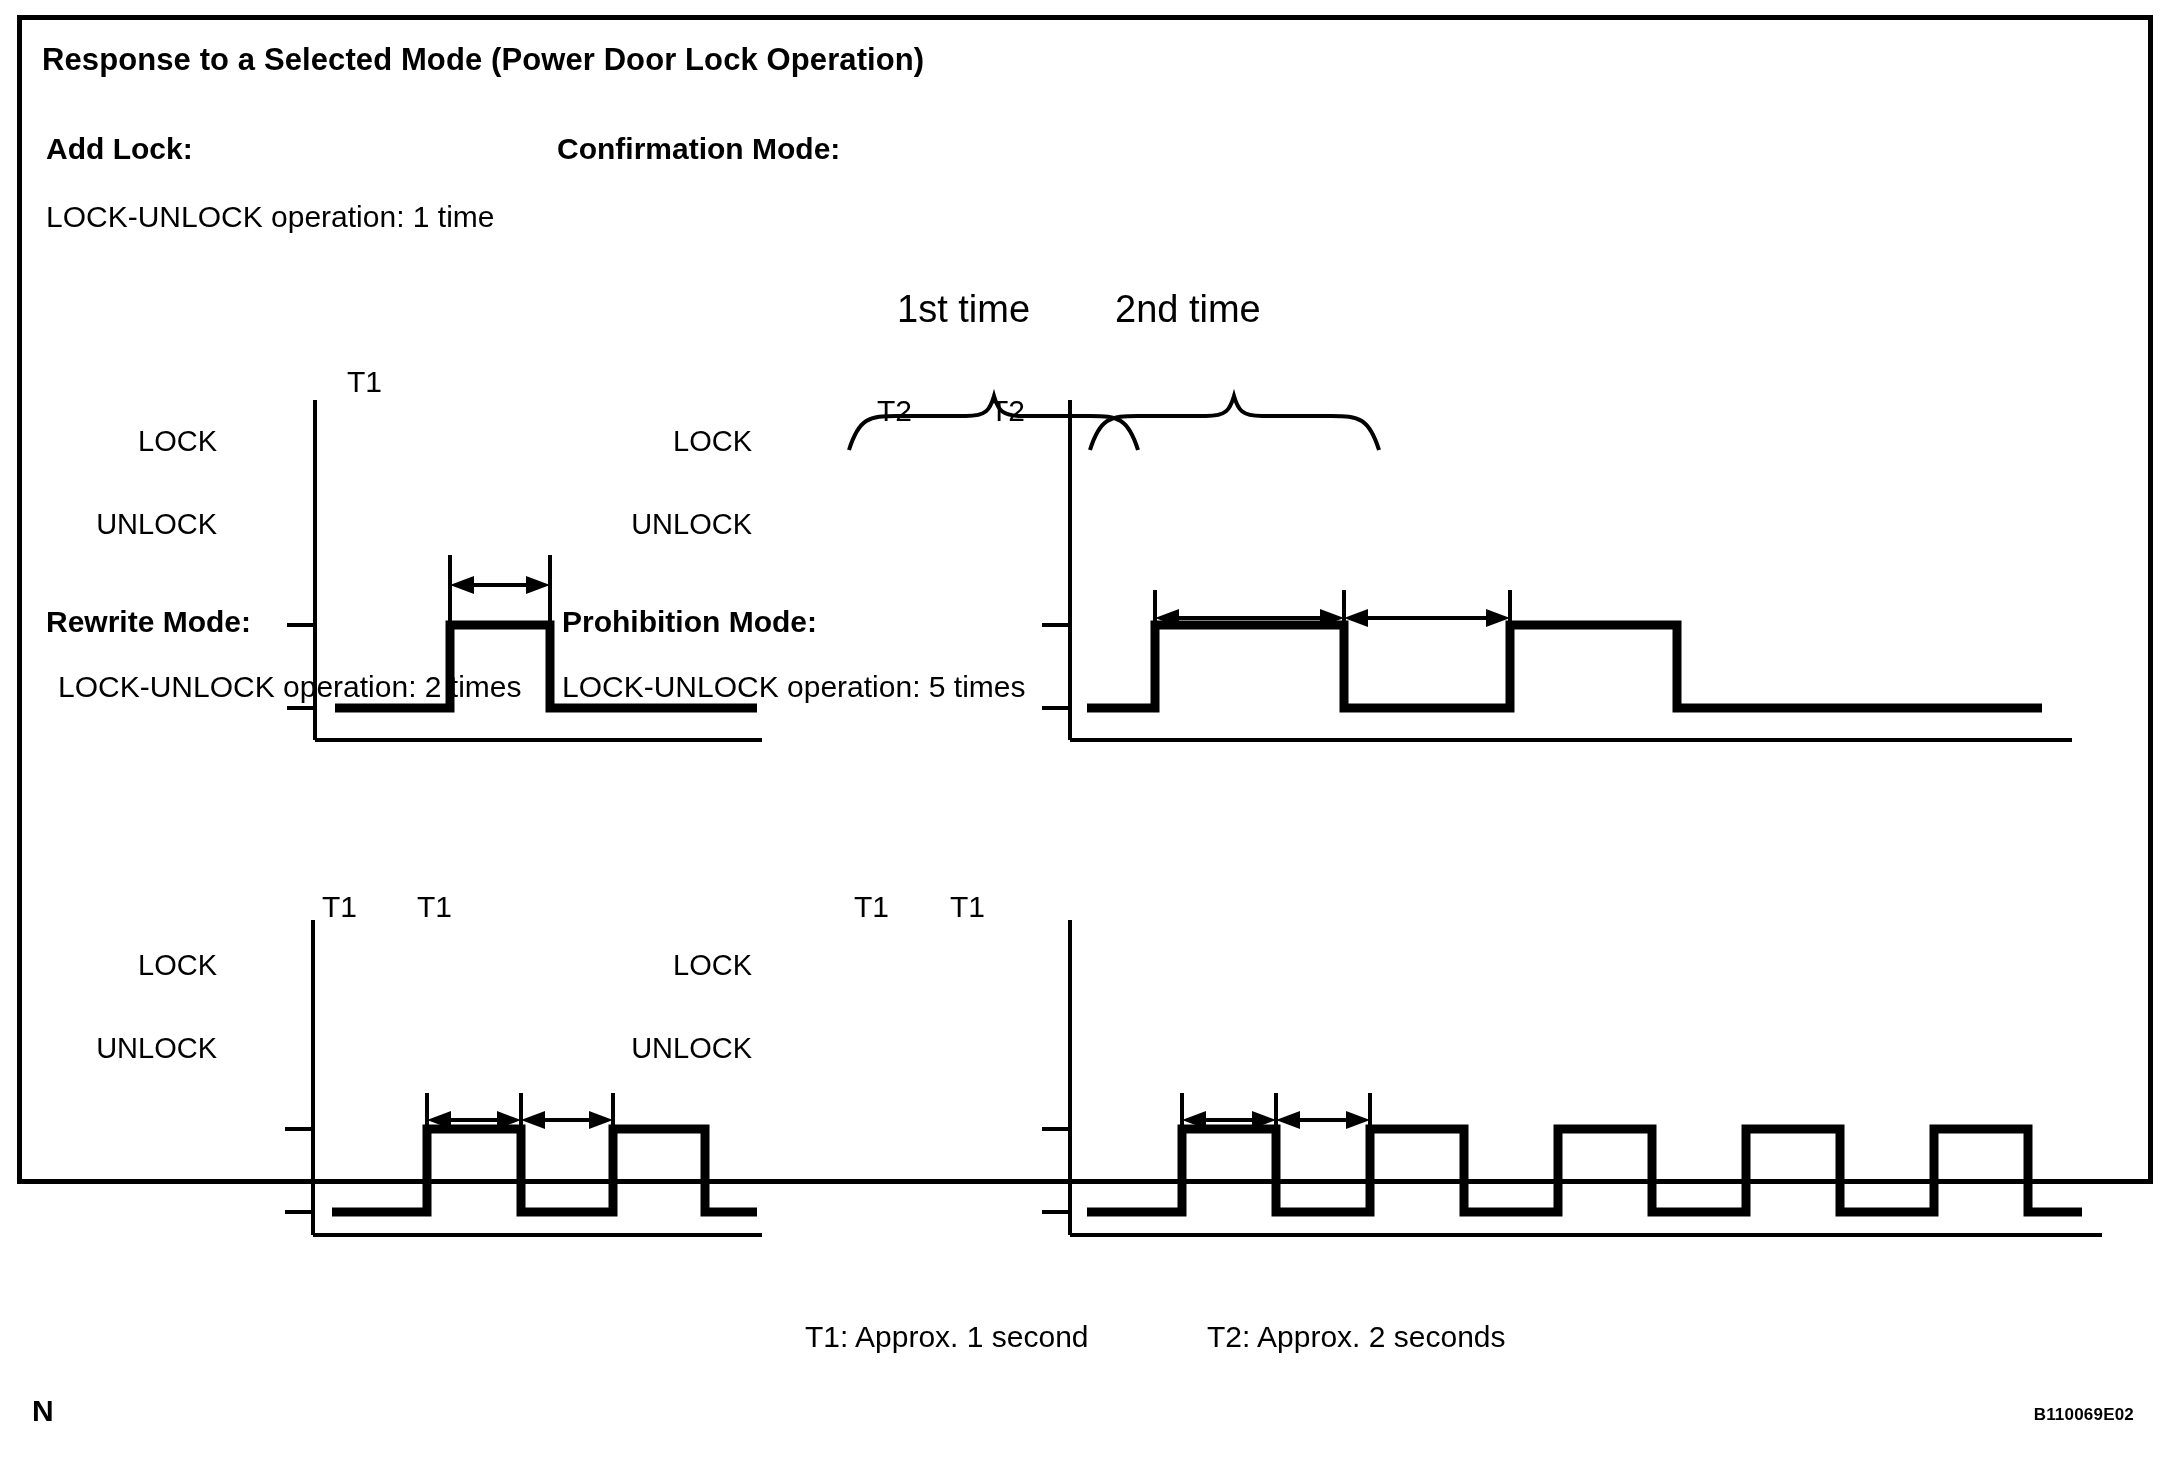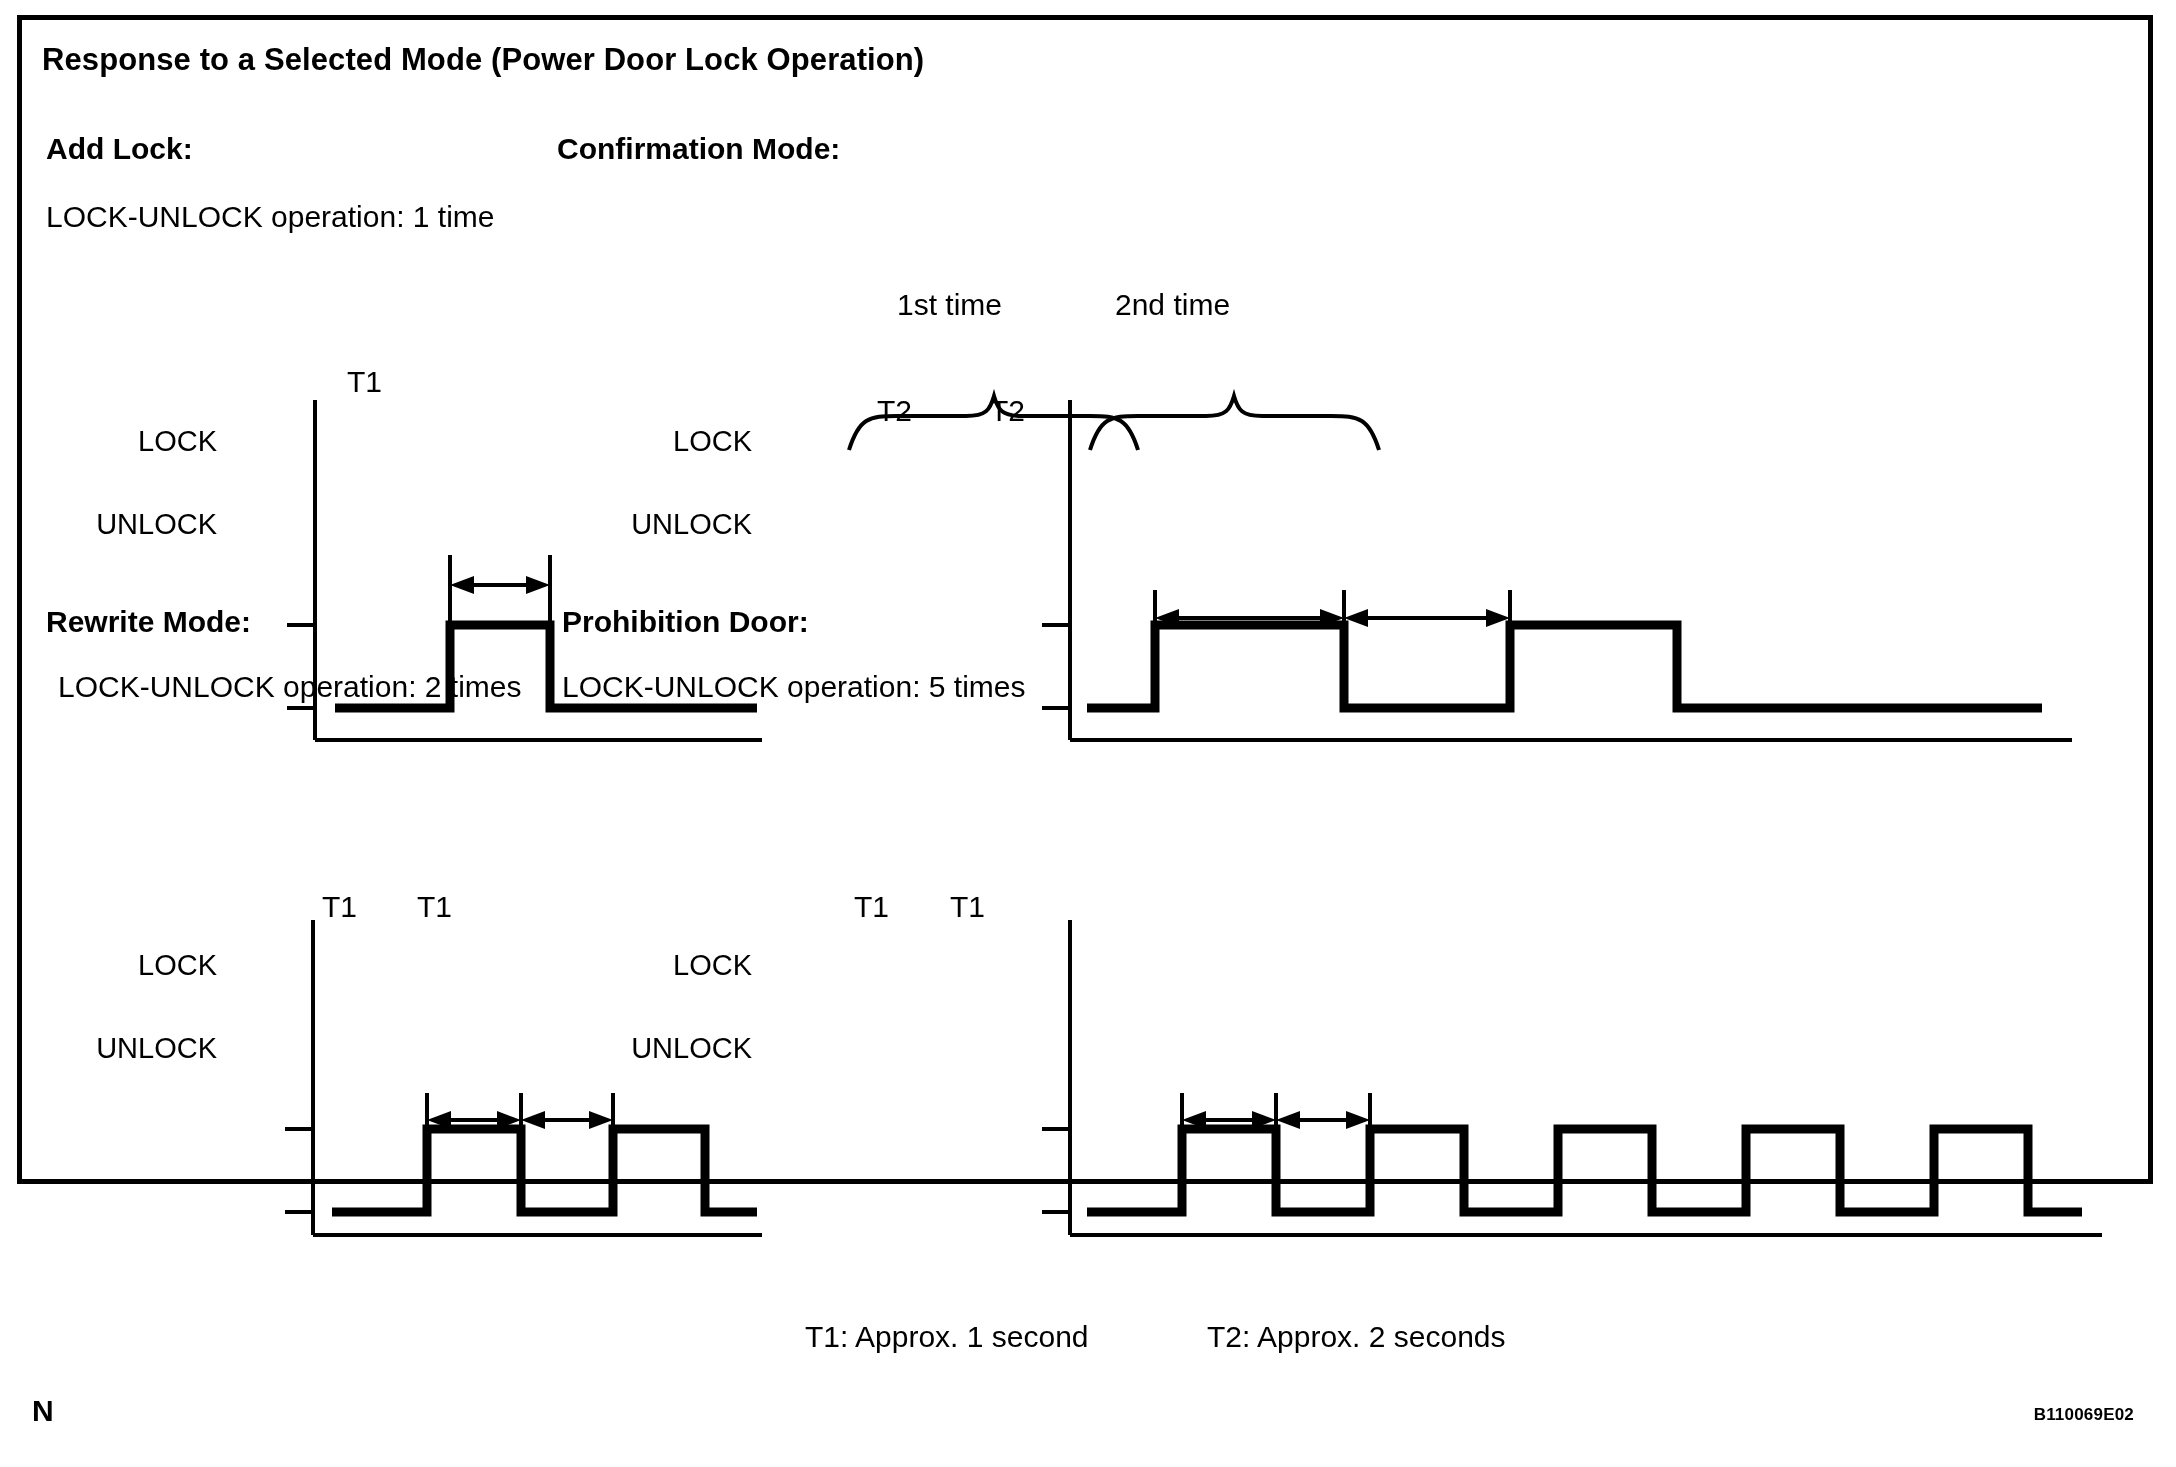--- a/index.html
+++ b/index.html
@@ -48,21 +48,21 @@
   .axis-label {
     font-size: 29px;
     white-space: nowrap;
     text-align: right;
   }
   .tlabel {
     font-size: 30px;
     white-space: nowrap;
   }
   .brace-label {
-    font-size: 30px;
+    font-size: 38px;
     white-space: nowrap;
     text-align: right;
   }
   .legend-note {
     font-size: 30px;
     white-space: nowrap;
   }
   .corner-n {
     font-size: 30px;
     font-weight: bold;
@@ -178,21 +178,21 @@
     <path class="dimline" d="M 413,255 L 491,255"></path>
     <polygon class="arrowhead" points="405,255 429,246 429,264"></polygon>
     <polygon class="arrowhead" points="499,255 475,246 475,264"></polygon>
     <path class="dimline" d="M 507,255 L 583,255"></path>
     <polygon class="arrowhead" points="499,255 523,246 523,264"></polygon>
     <polygon class="arrowhead" points="591,255 567,246 567,264"></polygon>
 
     <path class="wf" d="M 310,347 L 405,347 L 405,264 L 499,264 L 499,347 L 591,347 L 591,264 L 683,264 L 683,347 L 735,347"></path>
   </svg>
 
-  <div class="abs mode-title" style="left:540px; top:585px;">Prohibition Door:</div>
+  <div class="abs mode-title" style="left:540px; top:585px;">Prohibition Mode:</div>
   <div class="abs mode-sub" style="left:540px; top:650px;">LOCK-UNLOCK operation: 5 times</div>
 
   <div class="abs axis-label" style="left:605px; top:929px; width:125px;">LOCK</div>
   <div class="abs axis-label" style="left:555px; top:1012px; width:175px;">UNLOCK</div>
 
   <div class="abs tlabel" style="left:832px; top:870px;">T1</div>
   <div class="abs tlabel" style="left:928px; top:870px;">T1</div>
 
   <svg class="abs" style="left:520px; top:845px;" width="1600" height="400">
 

